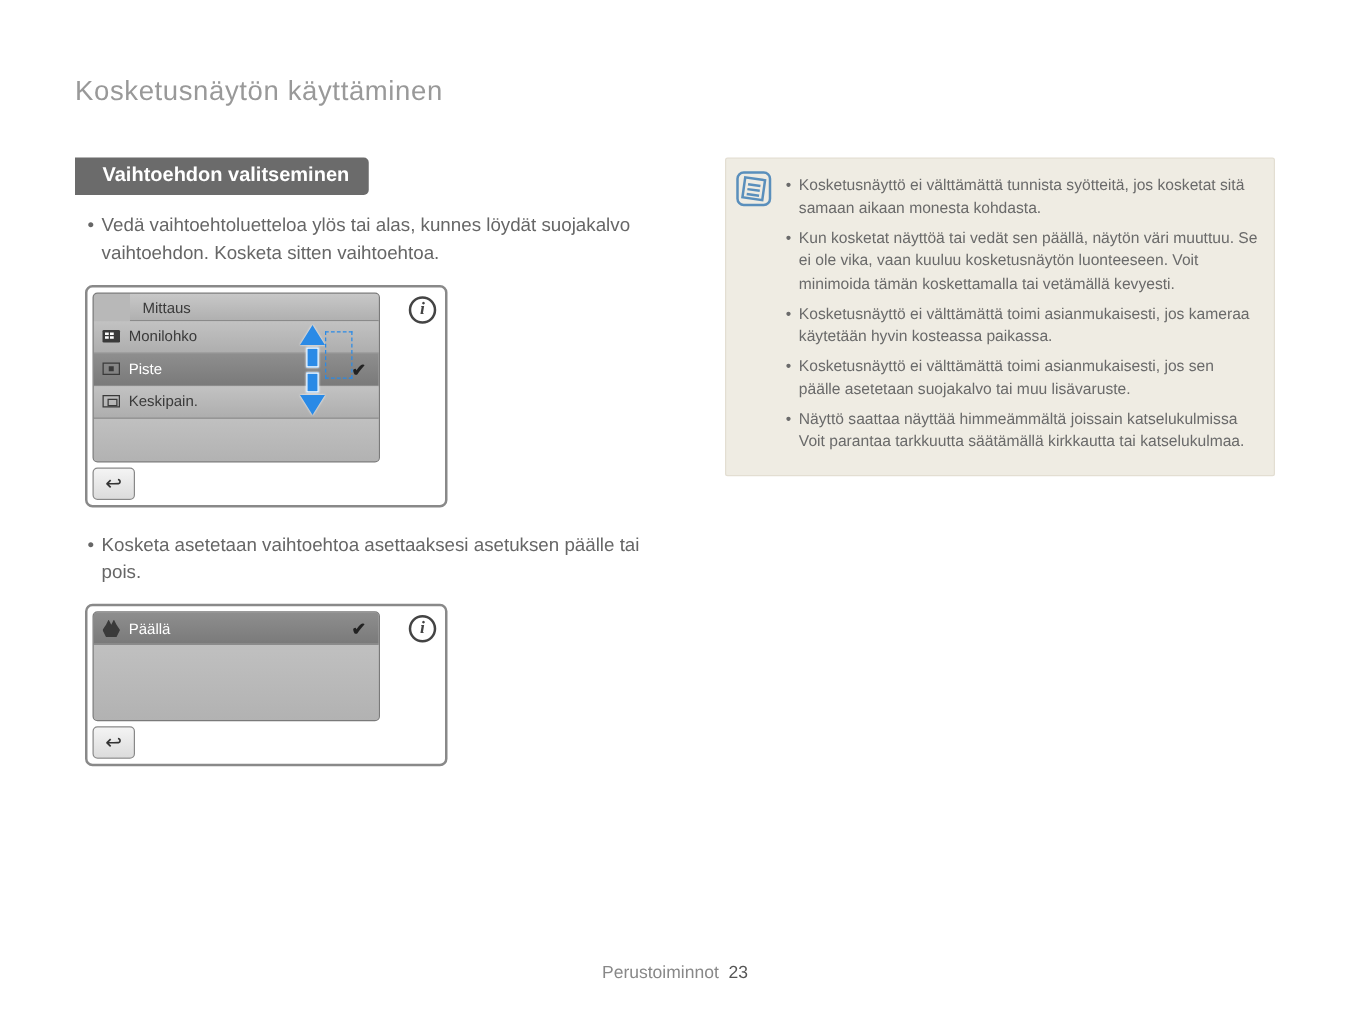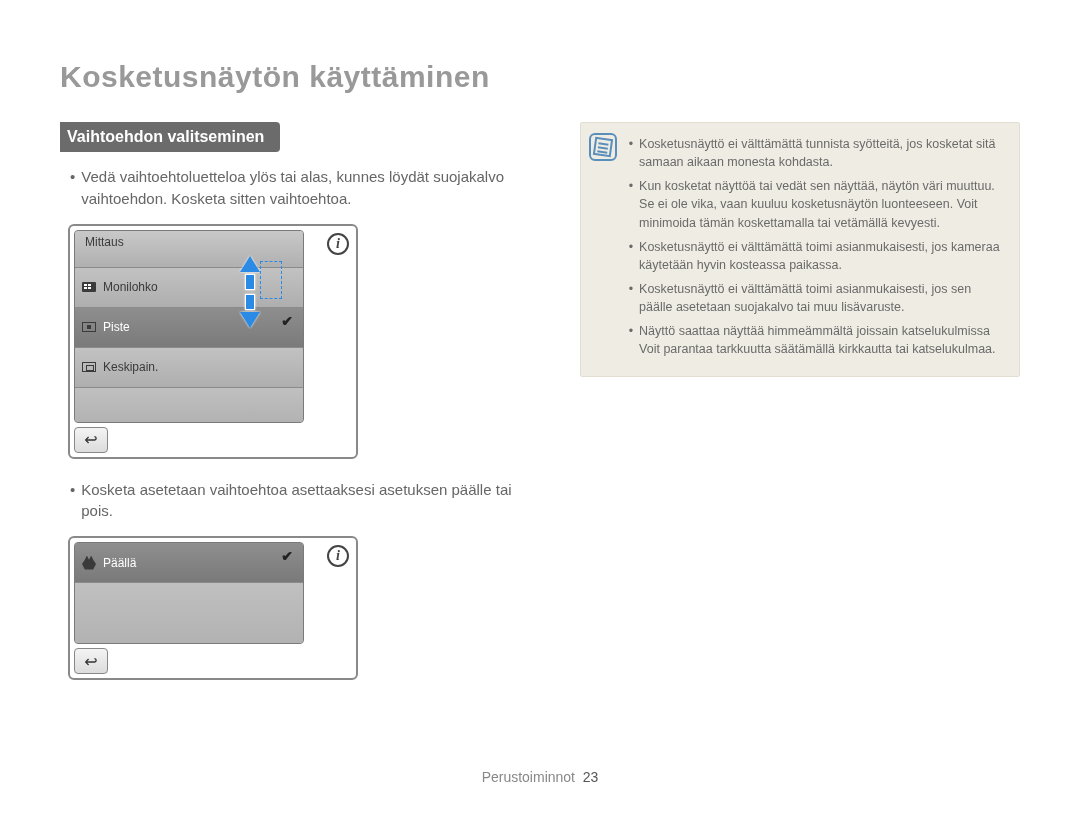--- a/index.html
+++ b/index.html
@@ -6,37 +6,37 @@
   body {
     width: 1080px;
     height: 815px;
     background: #fff;
     font-family: Arial, Helvetica, sans-serif;
     color: #555;
     position: relative;
     padding: 60px 60px 0 60px;
   }
   .page-title {
-    font-size: 30px;
-    font-weight: 700;
+    font-size: 22px;
+    font-weight: 400;
     color: #999;
     letter-spacing: 0.5px;
-    margin-bottom: 28px;
+    margin-bottom: 40px;
   }
   .columns { display: flex; gap: 50px; }
   .left-col { width: 480px; }
   .right-col { width: 450px; }
 
   .section-header {
     display: inline-block;
     background: #6b6b6b;
     color: #fff;
     font-size: 16px;
     font-weight: bold;
-    padding: 6px 16px 6px 7px;
+    padding: 6px 16px 6px 22px;
     border-radius: 0 4px 4px 0;
     margin-bottom: 8px;
   }
   .bullet-item {
     display: flex;
     font-size: 15px;
     line-height: 1.45;
     color: #666;
     margin: 6px 0 14px 0;
   }
@@ -59,28 +59,29 @@
   .shot-top {
     border: 1px solid #7a7a7a;
     border-radius: 4px;
     background: #b8b8b8;
     overflow: hidden;
     position: relative;
   }
   .shot-title {
     font-size: 12px;
     color: #3a3a3a;
-    padding: 4px 10px 18px 10px;
+    padding: 4px 10px 3px 10px;
     background: linear-gradient(#c8c8c8,#b0b0b0);
     border-bottom: 1px solid #8a8a8a;
+    margin-left: 29px;
   }
   .shot-row {
     display: flex;
     align-items: center;
-    height: 40px;
+    height: 26px;
     border-bottom: 1px solid #8b8b8b;
     background: linear-gradient(#c2c2c2,#aeaeae);
     padding: 0 6px 0 6px;
     font-size: 12px;
     color: #3a3a3a;
     position: relative;
   }
   .shot-row:last-child { border-bottom: none; }
   .shot-row.selected { background: linear-gradient(#8e8e8e,#7a7a7a); color: #fff; }
   .shot-row .row-icon {
@@ -315,21 +316,21 @@
       <div class="note-icon-frame">
         <div class="note-icon-inner"></div>
       </div>
       <ul class="note-list">
         <li>
             <span class="dot">•</span>
             <span>Kosketusnäyttö ei välttämättä tunnista syötteitä, jos kosketat sitä samaan aikaan monesta kohdasta.</span>
           </li>
         <li>
             <span class="dot">•</span>
-            <span>Kun kosketat näyttöä tai vedät sen näyttää, näytön väri muuttuu. Se ei ole vika, vaan kuuluu kosketusnäytön luonteeseen. Voit minimoida tämän koskettamalla tai vetämällä kevyesti.</span>
+            <span>Kun kosketat näyttöä tai vedät sen päällä, näytön väri muuttuu. Se ei ole vika, vaan kuuluu kosketusnäytön luonteeseen. Voit minimoida tämän koskettamalla tai vetämällä kevyesti.</span>
           </li>
         <li>
             <span class="dot">•</span>
             <span>Kosketusnäyttö ei välttämättä toimi asianmukaisesti, jos kameraa käytetään hyvin kosteassa paikassa.</span>
           </li>
         <li>
             <span class="dot">•</span>
             <span>Kosketusnäyttö ei välttämättä toimi asianmukaisesti, jos sen päälle asetetaan suojakalvo tai muu lisävaruste.</span>
           </li>
         <li>

